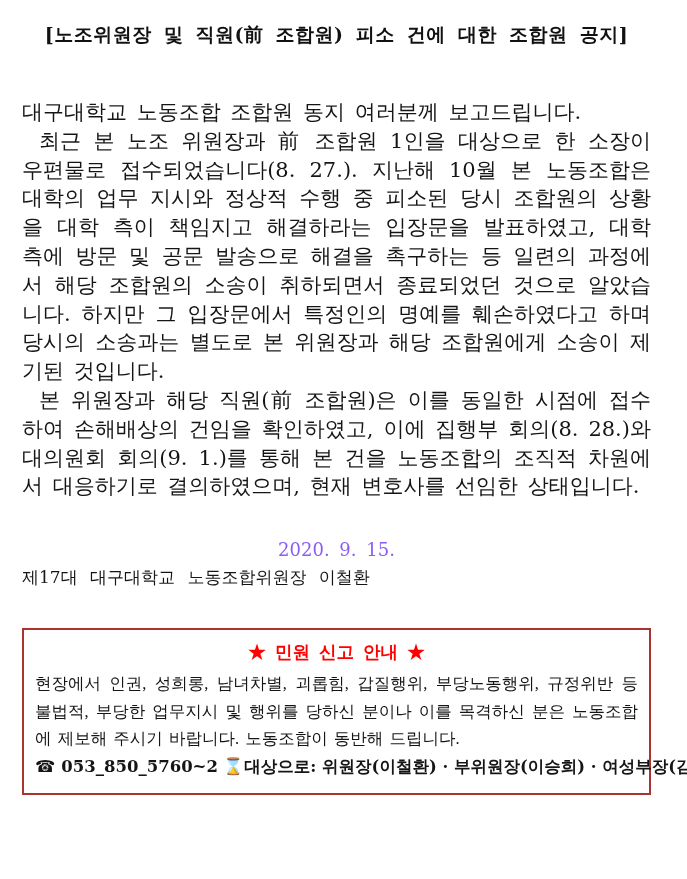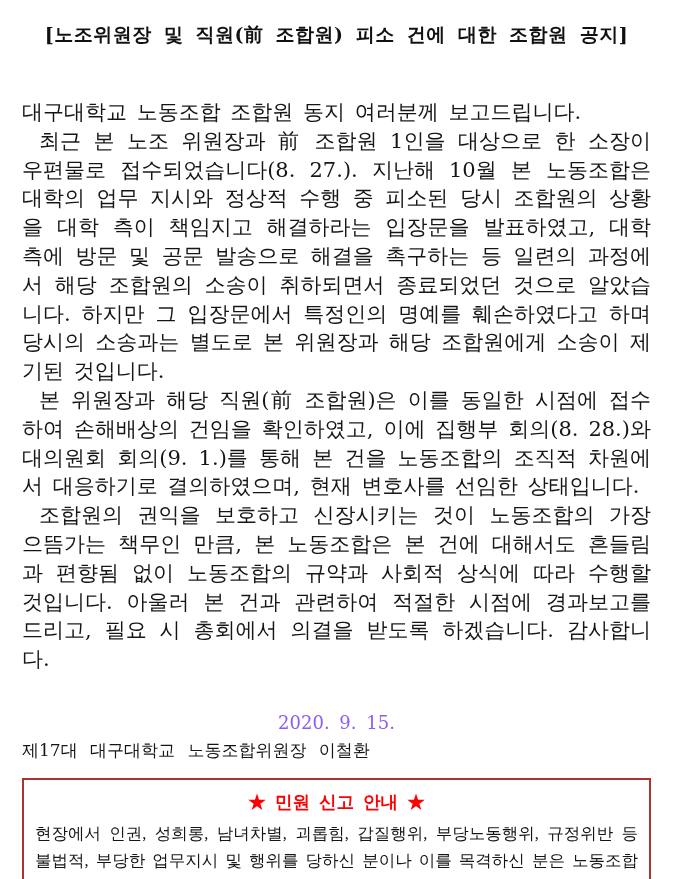--- a/index.html
+++ b/index.html
@@ -53,21 +53,21 @@
   }
   .doc-signature {
     margin-top: 3px;
     font-size: 17px;
     line-height: 29px;
     word-spacing: 7px;
     color: #151515;
   }
   .notice-box {
     box-sizing: border-box;
-    margin-top: 13px;
+    margin-top: 36px;
     border: 2px solid #ab3430;
     padding: 6px 11px 12px 11px;
   }
   .notice-title {
     text-align: center;
     font-size: 17.5px;
     font-weight: bold;
     color: #ff0000;
     line-height: 27px;
     margin: 3px 0 4px 0;
@@ -100,21 +100,20 @@
 <body>
 
 <div class="page">
 
   <div class="doc-title">[노조위원장 및 직원(前 조합원) 피소 건에 대한 조합원 공지]</div>
 
   <div class="doc-body">
     <p>대구대학교 노동조합 조합원 동지 여러분께 보고드립니다.</p>
     <p class="indented">최근 본 노조 위원장과 前 조합원 1인을 대상으로 한 소장이 우편물로 접수되었습니다(8. 27.). 지난해 10월 본 노동조합은 대학의 업무 지시와 정상적 수행 중 피소된 당시 조합원의 상황을 대학 측이 책임지고 해결하라는 입장문을 발표하였고, 대학 측에 방문 및 공문 발송으로 해결을 촉구하는 등 일련의 과정에서 해당 조합원의 소송이 취하되면서 종료되었던 것으로 알았습니다. 하지만 그 입장문에서 특정인의 명예를 훼손하였다고 하며 당시의 소송과는 별도로 본 위원장과 해당 조합원에게 소송이 제기된 것입니다.</p>
     <p class="indented">본 위원장과 해당 직원(前 조합원)은 이를 동일한 시점에 접수하여 손해배상의 건임을 확인하였고, 이에 집행부 회의(8. 28.)와 대의원회 회의(9. 1.)를 통해 본 건을 노동조합의 조직적 차원에서 대응하기로 결의하였으며, 현재 변호사를 선임한 상태입니다.</p>
-    <p class="indented">조합원의 권익을 보호하고 신장시키는 것이 노동조합의 가장 으뜸가는 책무인 만큼, 본 노동조합은 본 건에 대해서도 흔들림과 편향됨 없이 노동조합의 규약과 사회적 상식에 따라 수행할 것입니다. 아울러 본 건과 관련하여 적절한 시점에 경과보고를 드리고, 필요 시 총회에서 의결을 받도록 하겠습니다. 감사합니다.</p>
   </div>
 
   <div class="doc-date">2020. 9. 15.</div>
 
   <div class="doc-signature">제17대 대구대학교 노동조합위원장 이철환</div>
 
   <div class="notice-box">
     <div class="notice-title">★ 민원 신고 안내 ★</div>
     <p class="notice-body">현장에서 인권, 성희롱, 남녀차별, 괴롭힘, 갑질행위, 부당노동행위, 규정위반 등 불법적, 부당한 업무지시 및 행위를 당하신 분이나 이를 목격하신 분은 노동조합에 제보해 주시기 바랍니다. 노동조합이 동반해 드립니다.</p>
     <p class="notice-contact">

